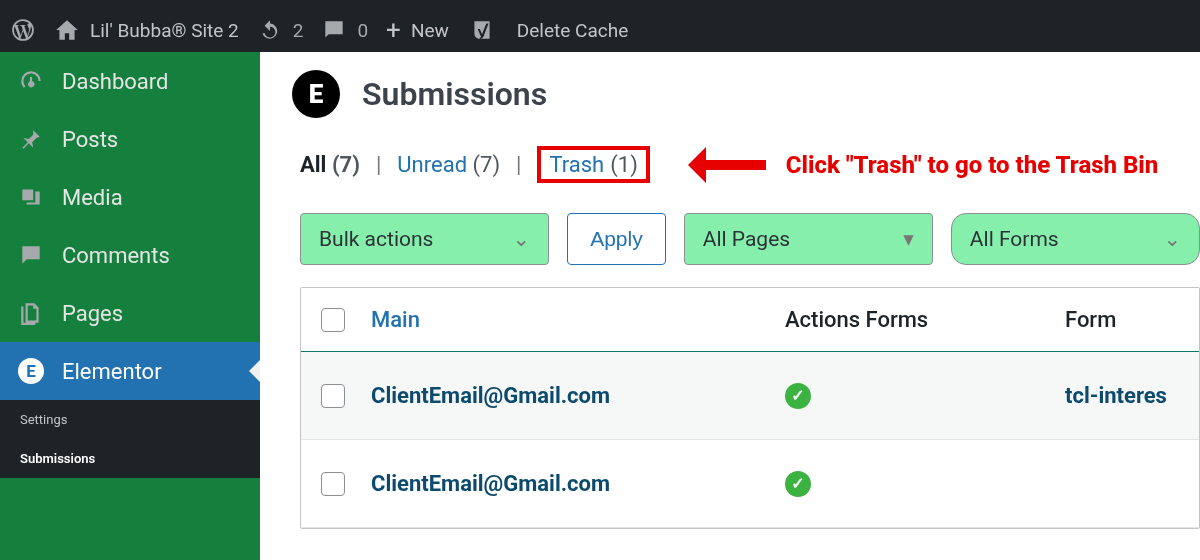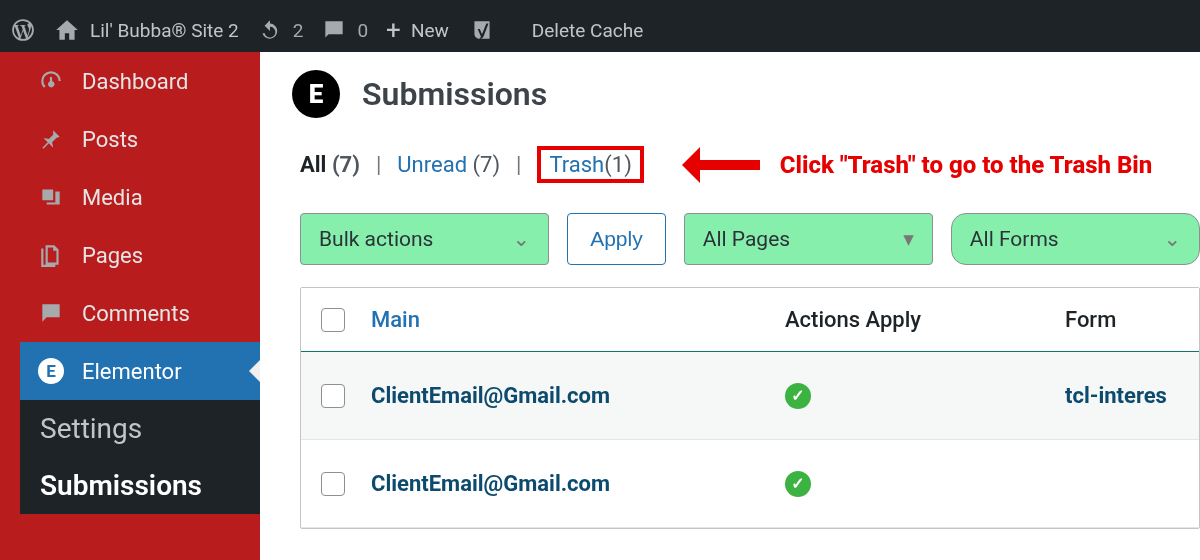--- a/index.html
+++ b/index.html
@@ -9,57 +9,57 @@
   
   .adminbar {
     height: 60px; background: #1d2327; color: #c3c4c7;
     display: flex; align-items: center; padding: 0 10px; gap: 18px;
     font-size: 19px;
   }
   .adminbar .item { display: flex; align-items: center; gap: 10px; cursor: pointer; color: #c3c4c7; }
   .adminbar svg { width: 26px; height: 26px; fill: #a7aaad; }
   .adminbar .plus { font-size: 26px; line-height: 1; }
   .adminbar .yoast { display:inline-flex; width:30px; height:30px; align-items:center; justify-content:center;}
-  .adminbar .spacer { margin-left: 17px; text-align: right;}
+  .adminbar .spacer { margin-left: 2px; text-align: right;}
   .adminbar .countnum { color:#a7aaad; }
 
   
   .sidebar {
     position: absolute; top: 52px; left: 0; width: 260px; height: 508px;
-    background: #b91c1c; color: #f0f0f1; font-size: 22px; padding-left: 20px;
+    background: #15803d; color: #f0f0f1; font-size: 22px;
   }
   .menu-item { display:flex; align-items:center; gap:18px; padding: 16px 18px; cursor:pointer; color:#e5e5e5;}
   .menu-item svg { width:26px; height:26px; fill:#a7aaad; flex:0 0 26px; }
   .menu-item.active { background:#2271b1; color:#fff; position:relative; }
   .menu-item.active::after {
     content:""; position:absolute; right:-1px; top:50%; transform:translateY(-50%);
     width:0;height:0;border:12px solid transparent;border-right-color:#f0f0f1;
   }
   .menu-item.active .e-badge {
     width:26px;height:26px;border-radius:50%;background:#fff;color:#2271b1;
     display:flex;align-items:center;justify-content:center;font-weight:bold;font-size:17px;flex:0 0 26px;
   }
   .submenu { background:#1d2327; }
-  .submenu .sub { padding:12px 20px; font-size:28px; cursor:pointer; color:#c3c4c7;}
+  .submenu .sub { padding:12px 20px; font-size:13px; cursor:pointer; color:#c3c4c7;}
   .submenu .sub.current-sub { color:#fff; font-weight:600; }
 
   
   .content { position:absolute; top:52px; left:260px; right:0; height:508px; background:#fff; }
   .page-head { display:flex; align-items:center; gap:22px; padding:18px 32px; }
   .e-logo { width:48px;height:48px;border-radius:50%;background:#000;color:#fff;display:flex;align-items:center;justify-content:center;font-weight:900;font-size:26px;}
   .page-title { font-size:32px; font-weight:600; color:#3c434a; }
 
   .body { padding: 10px 0 0 40px; }
 
   .filters-row { display:flex; align-items:center; gap:10px; font-size:22px; margin-bottom:30px; }
   .filters-row .all { font-weight:700; color:#1d2327; }
   .filters-row .count { color:#50575e; }
   .filters-row .link { color:#2271b1; cursor:pointer; }
   .filters-row .sep { color:#777; margin:0 6px; }
-  .trash-box { border:4px solid #e60000; padding:2px 8px; display:inline-flex; align-items:center; gap:0; }
+  .trash-box { border:4px solid #e60000; padding:2px 8px; display:inline-flex; align-items:center; gap:6px; }
   .arrow { display:inline-flex; align-items:center; margin-left:10px; }
   .arrow .shaft { width:60px; height:10px; background:#e60000; }
   .arrow .head { width:0;height:0;border:18px solid transparent;border-right-color:#e60000; }
   .callout { color:#e60000; font-weight:800; font-size:24px; margin-left:10px; }
 
   .controls-row { display:flex; align-items:center; gap:18px; margin-bottom:22px; }
   .select {
     border:1px solid #8c8f94; background:#86efac; height:52px; padding:0 18px;
     display:flex; align-items:center; justify-content:space-between; font-size:21px; color:#2c3338;
     border-radius:4px; cursor:pointer;
@@ -149,29 +149,29 @@
   </div>
   <div class="menu-item">
     <svg viewBox="0 0 24 24">
         <path d="M4 5h10v10H4z M10 9l4 6H4zM16 7h4v12H8v-2h8z"></path>
         <circle cx="7" cy="8" r="1.3"></circle>
       </svg>
     <span>Media</span>
   </div>
   <div class="menu-item">
     <svg viewBox="0 0 24 24">
+        <path d="M4 4h16v12H8l-4 4z"></path>
+      </svg>
+    <span>Comments</span>
+  </div>
+  <div class="menu-item">
+    <svg viewBox="0 0 24 24">
         <path d="M7 3h8l4 4v14H7zM9 5v14h8V8h-3V5z M5 6v15h11v2H3V6z"></path>
       </svg>
     <span>Pages</span>
-  </div>
-  <div class="menu-item">
-    <svg viewBox="0 0 24 24">
-        <path d="M4 4h16v12H8l-4 4z"></path>
-      </svg>
-    <span>Comments</span>
   </div>
   <div class="menu-item active">
     <span class="e-badge">E</span>
     <span>Elementor</span>
   </div>
   <div class="submenu">
     <div class="sub">Settings</div>
     <div class="sub current-sub">Submissions</div>
   </div>
 </div>
@@ -221,21 +221,21 @@
         <span class="caret">⌄</span>
       </div>
     </div>
 
     <div class="table">
       <div class="thead">
         <div class="col-cb">
             <span class="cb"></span>
           </div>
         <div class="col-main">Main</div>
-        <div class="col-status">Actions Apply</div>
+        <div class="col-status">Actions Forms</div>
         <div class="col-form">Form</div>
       </div>
 
       <div class="trow odd">
         <div class="col-cb">
             <span class="cb"></span>
           </div>
         <div class="col-main"><span class="cell-link">ClientEmail@Gmail.com</span></div>
         <div class="col-status">
             <span class="status-ok">✓</span>

